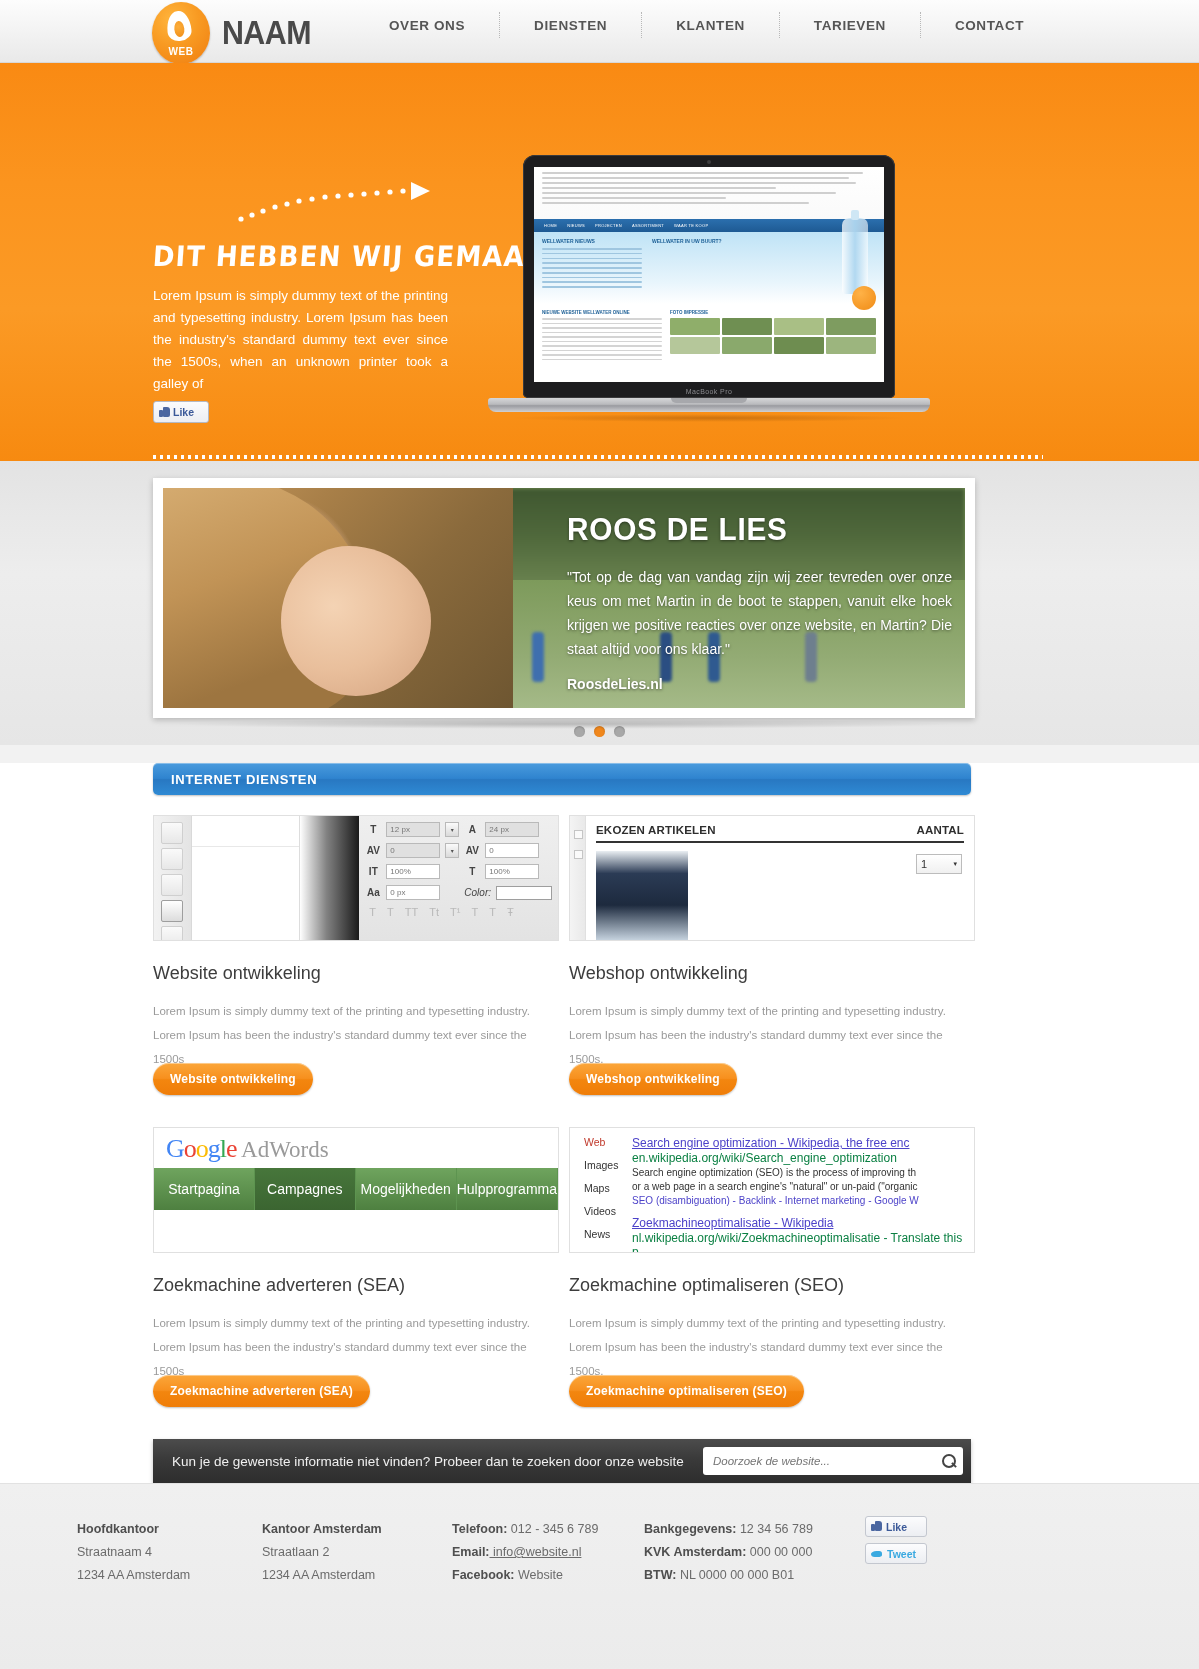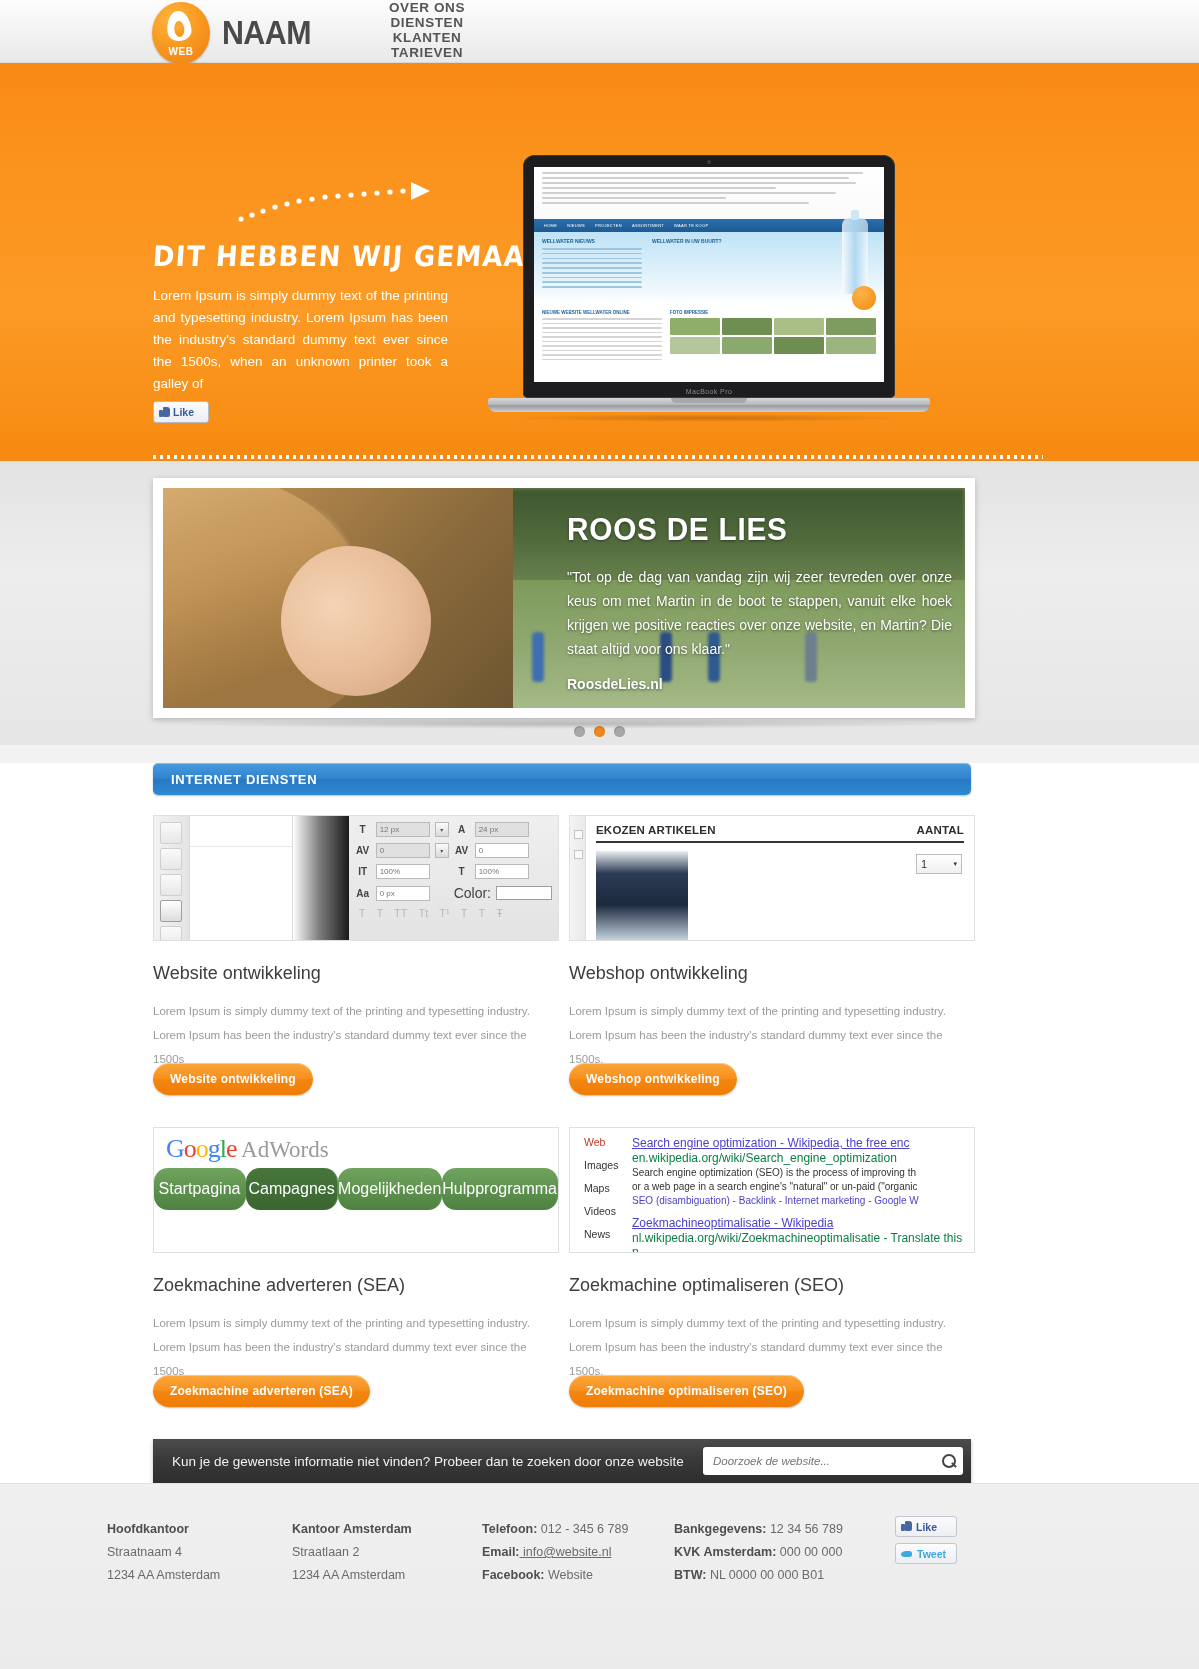--- a/index.html
+++ b/index.html
@@ -39,21 +39,21 @@
   .logo-mark .webtag {
     position: absolute; bottom: 7px; left: 0; right: 0; text-align: center;
     color: #fff; font-size: 10px; font-weight: bold; letter-spacing: .5px;
     font-family: "Liberation Sans", sans-serif;
   }
   .logo-text {
     font-size: 33px; font-weight: bold; color: #4a4a4a; letter-spacing: -0.5px;
     margin-left: 8px; font-family: "Liberation Sans", sans-serif;
     transform: scaleX(0.92);
   }
-  .nav { position:absolute; left: 355px; top:0; height:50px; display:flex; align-items:center;flex-direction:column; }
+  .nav { position:absolute; left: 355px; top:0; height:50px; display:flex; align-items:center; }
   .nav-item {
     font-size: 13.5px; font-weight: bold; color: #555; letter-spacing: .6px;
     padding: 0 34px; cursor: pointer; white-space: nowrap;
   }
   .nav-sep { width:1px; height:26px; border-left: 1px dotted #b8b8b8; }
 
   
   .hero {
     height: 398px; width:100%;
     background: linear-gradient(to bottom, #f98a13 0%, #fb941e 30%, #fb9a25 62%, #f78a10 100%);
@@ -282,22 +282,22 @@
   .ws-rw span { color:#444; }
   .ws-qty { position:absolute; right:12px; top:38px; width:46px;height:20px;border:1px solid #bcbcbc;
     background:linear-gradient(to bottom,#fff,#f0f0f0); display:flex;align-items:center;justify-content:space-between;
     padding:0 4px; font-size:11px; color:#333;}
 
   
   .aw { height:100%; background:#fff; }
   .aw-top { height:40px; padding:6px 0 0 12px; }
   .aw-logo { font-size:26px; letter-spacing:-1px; font-family:"Liberation Serif", serif; }
   .aw-tabs { display:flex; height:42px; }
-  .aw-tab { flex:1; display:flex;align-items:center;justify-content:center; color:#fff; font-size:16px;
-    background: linear-gradient(to bottom,#6fa45e,#4e8040); border-right:1px solid #5d9450;border-radius:14px;}
+  .aw-tab { flex:1; display:flex;align-items:center;justify-content:center; color:#fff; font-size:14px;
+    background: linear-gradient(to bottom,#6fa45e,#4e8040); border-right:1px solid #5d9450;}
   .aw-tab.on { background: linear-gradient(to bottom,#47763b,#3b6531); }
   .aw-bottom{ display:flex; align-items:center; height:42px; padding:0 10px; gap:10px; }
   .aw-search{ width:196px;height:24px;border:1px solid #c6c6c6;background:#fff;display:flex;align-items:center;
     justify-content:space-between;padding:0 6px;font-size:12px;color:#8a8a8a;}
   .aw-title{ font-size:17px; color:#555; }
 
   
   .seo { height:100%; background:#fff; display:flex; font-size:10px; padding-top:8px;}
   .seo-side { width:62px; padding-left:14px; }
   .seo-side div { font-size:10.5px; color:#333; margin-bottom:11px; }
@@ -325,21 +325,21 @@
     font-family:"Liberation Sans",sans-serif; background:transparent;}
   .mag { width:15px;height:15px;position:relative; display:inline-block;}
   .mag:before{content:"";position:absolute;left:0;top:0;width:10px;height:10px;border:2px solid #444;border-radius:50%;}
   .mag:after{content:"";position:absolute;left:9px;top:10px;width:6px;height:2px;background:#444;transform:rotate(45deg);}
 
   
   .footer {
     background: linear-gradient(to bottom,#f0f0f0,#eaeaea);
     border-top:1px solid #e2e2e2; height:226px; padding-top:34px; position:relative;
   }
-  .fcols { margin-left:107px; width:830px; display:flex; position:relative; }
+  .fcols { margin-left:77px; width:830px; display:flex; position:relative; }
   .fcol { font-size:12.5px; color:#6b6b6b; line-height:23px; }
   .fcol.c1{width:185px;} .fcol.c2{width:190px;} .fcol.c3{width:192px;} .fcol.c4{width:200px;}
   .fcol b { color:#4f4f4f; }
   .fcol a { color:#6b6b6b; }
   .social { position:absolute; right:-20px; top:-2px; width:62px; }
   .sbtn {
     width:62px;height:21px;border:1px solid #c3c7cf;border-radius:3px; margin-bottom:6px;
     background:linear-gradient(to bottom,#fcfcfd,#eceef2);
     display:flex;align-items:center;gap:4px;padding-left:5px;font-size:10.5px;font-weight:bold;cursor:pointer;
   }
@@ -549,21 +549,21 @@
                 <span class="ps-lbl">IT</span>
                 <span class="ps-inp">100%</span>
                 <span class="ps-dd" style="visibility:hidden">▾</span>
                 <span class="ps-lbl">T</span>
                 <span class="ps-inp">100%</span>
               </div>
               <div class="ps-row">
                 <span class="ps-lbl">Aa</span>
                 <span class="ps-inp">0 px</span>
                 <span class="ps-dd" style="visibility:hidden">▾</span>
-                <span style="font-size:14px;color:#444;">Color:</span>
+                <span style="font-size:10px;color:#444;font-style:italic;">Color:</span>
                 <span class="ps-colorbox"></span>
               </div>
               <div class="ps-Ts">
                 <span>T</span>
                   <span>T</span>
                   <span>TT</span>
                   <span>Tt</span>
                   <span>T¹</span>
                   <span>T</span>
                   <span>T</span>

